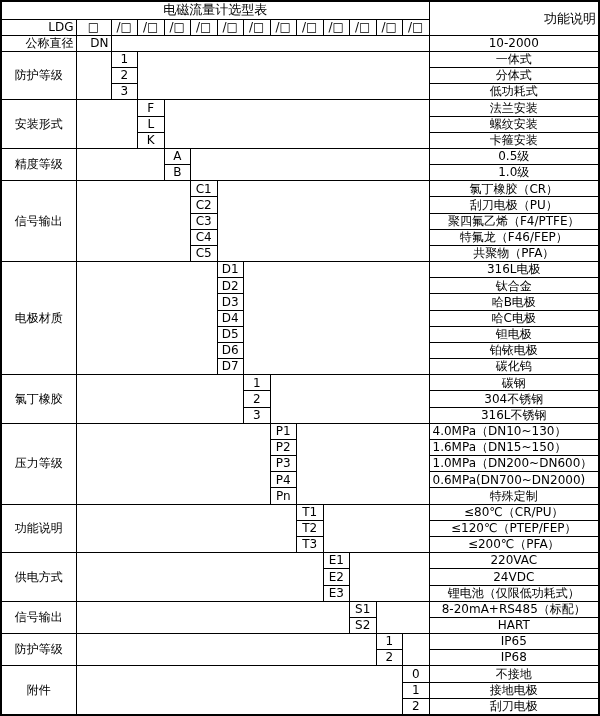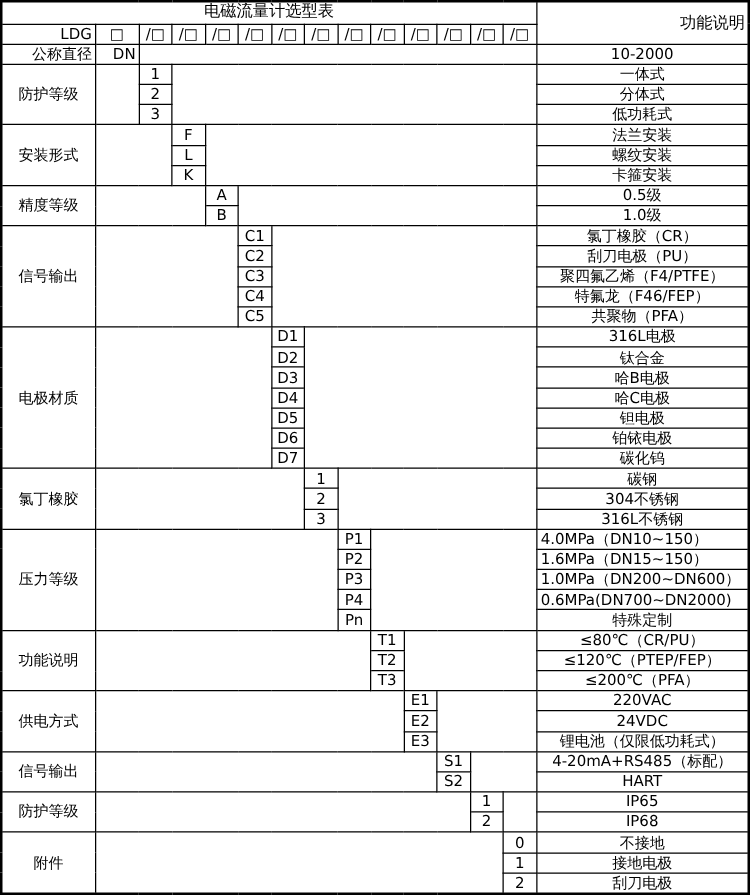--- a/index.html
+++ b/index.html
@@ -194,21 +194,21 @@
   <tr>
     <td>3</td>
     <td>316L不锈钢</td>
   </tr>
 
   <tr>
     <td rowspan="5">压力等级</td>
     <td rowspan="5" colspan="7"></td>
     <td>P1</td>
     <td rowspan="5" colspan="5"></td>
-    <td class="desc-left">4.0MPa（DN10~150）</td>
+    <td class="desc-left">4.0MPa（DN10~130）</td>
   </tr>
   <tr>
     <td>P2</td>
     <td class="desc-left">1.6MPa（DN15~150）</td>
   </tr>
   <tr>
     <td>P3</td>
     <td class="desc-left">1.0MPa（DN200~DN600）</td>
   </tr>
   <tr>
@@ -250,21 +250,21 @@
   <tr>
     <td>E3</td>
     <td>锂电池（仅限低功耗式）</td>
   </tr>
 
   <tr>
     <td rowspan="2">信号输出</td>
     <td rowspan="2" colspan="10"></td>
     <td>S1</td>
     <td rowspan="2" colspan="2"></td>
-    <td>4-20mA+RS485（标配）</td>
+    <td>8-20mA+RS485（标配）</td>
   </tr>
   <tr>
     <td>S2</td>
     <td>HART</td>
   </tr>
 
   <tr>
     <td rowspan="2">防护等级</td>
     <td rowspan="2" colspan="11"></td>
     <td>1</td>

